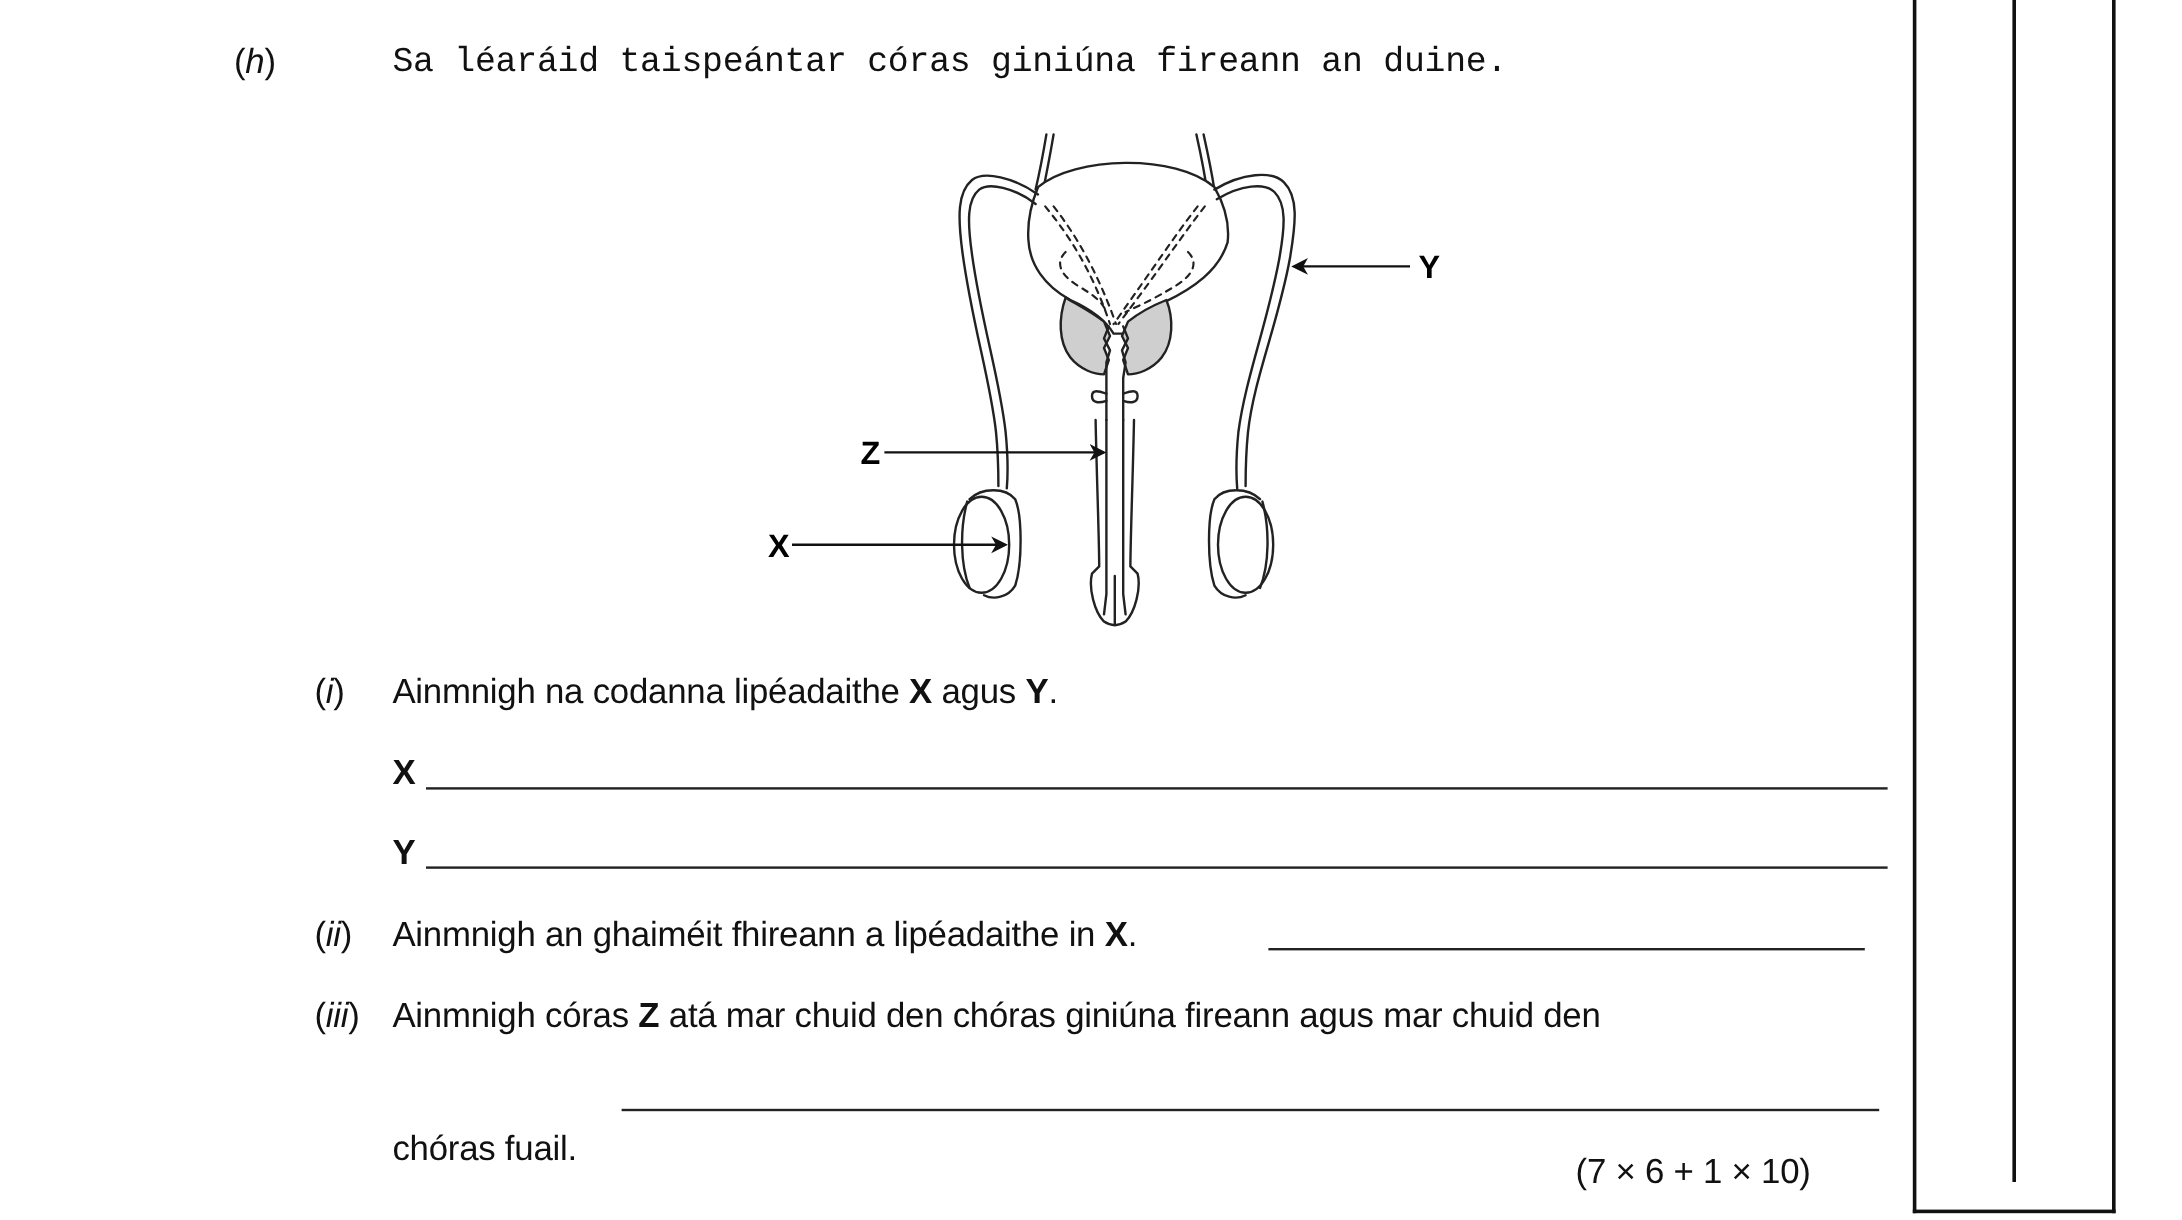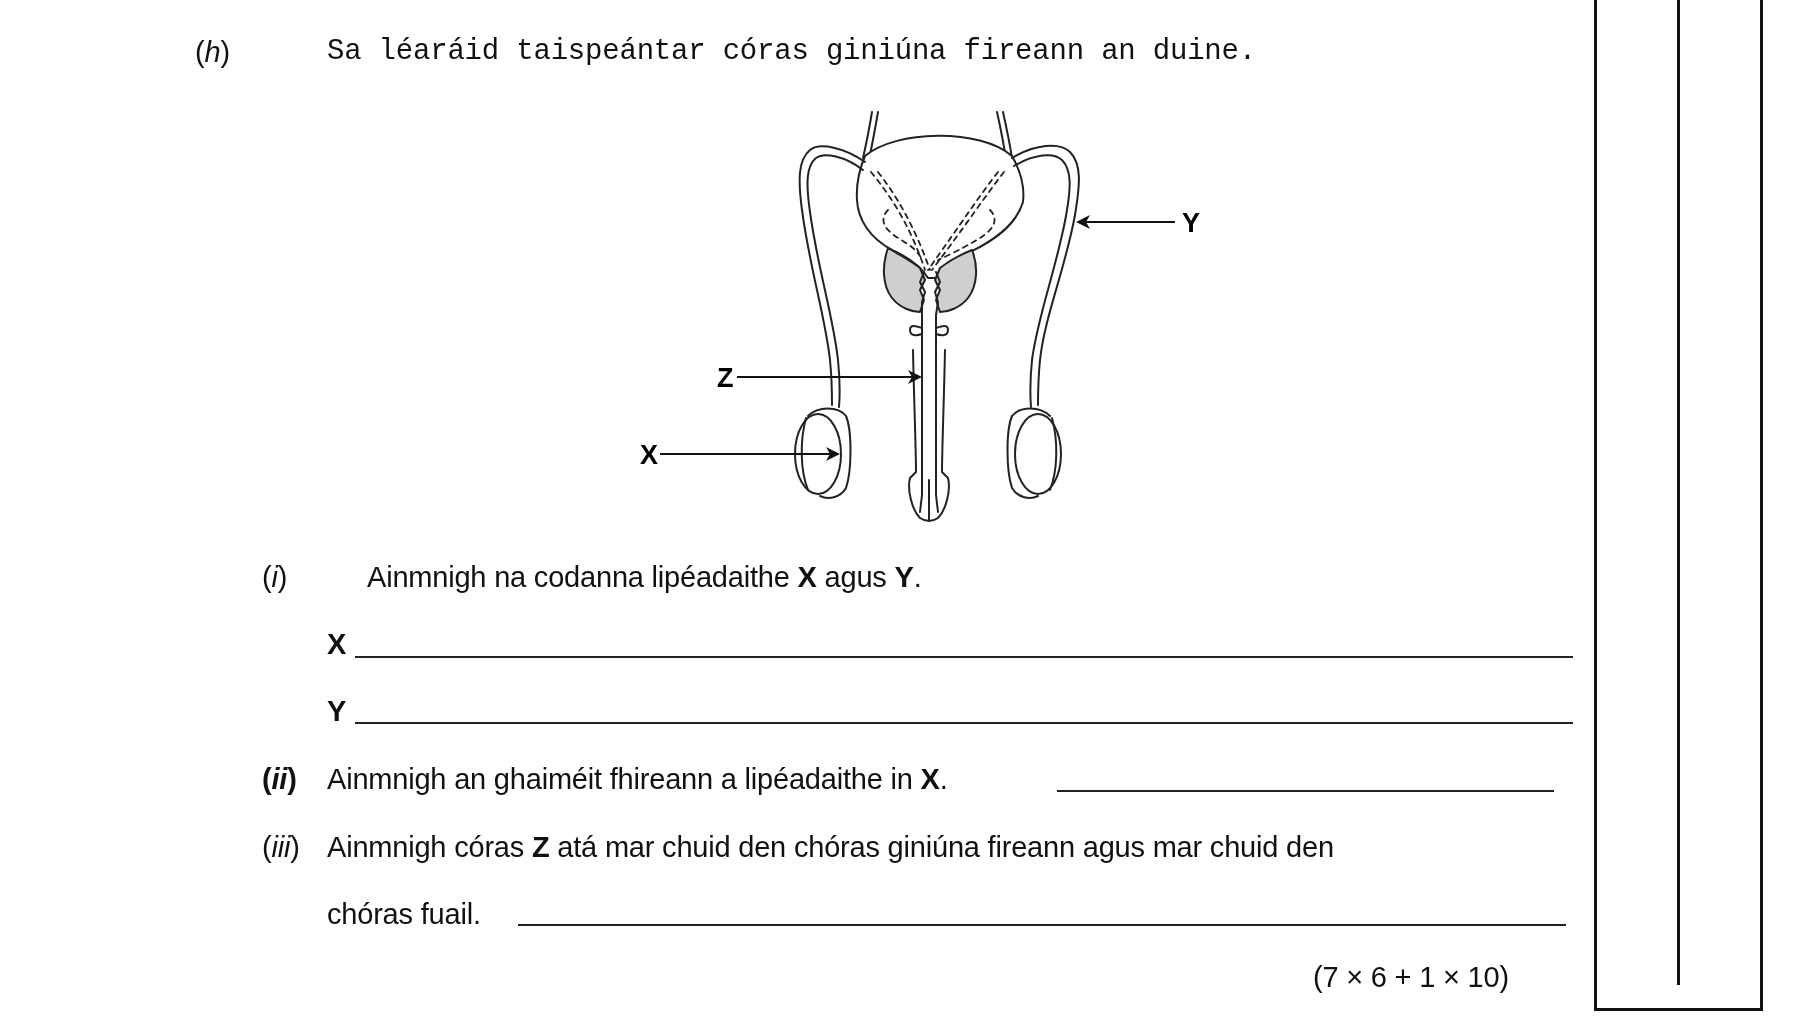--- a/index.html
+++ b/index.html
@@ -84,51 +84,51 @@
     </g>
     <text x="20" y="364" font-size="27">X</text>
     <text x="97" y="287" font-size="27">Z</text>
     <text x="562" y="132" font-size="27">Y</text>
   </svg>
 </div>
 
 <div class="abs txt num" style="left:262px; top:560px;">
   <span>(</span><i>i</i><span>)</span>
 </div>
-<div class="abs txt" style="left:327px; top:560px;margin-left:40px;">
+<div class="abs txt" style="left:327px; top:560px;">
   <span>Ainmnigh na codanna lipéadaithe </span><span class="b">X</span><span> agus </span><span class="b">Y</span><span>.</span>
 </div>
 
 <div class="abs txt b" style="left:327px; top:627px;">X</div>
 <div class="uline" style="left:355px; top:656px; width:1218px;">
   <span></span>
 </div>
 
 <div class="abs txt b" style="left:327px; top:694px;">Y</div>
 <div class="uline" style="left:355px; top:722px; width:1218px;">
   <span></span>
 </div>
 
-<div class="abs txt num" style="left:262px; top:762px;font-weight:bold;">
+<div class="abs txt num" style="left:262px; top:762px;">
   <span>(</span><i>ii</i><span>)</span>
 </div>
 <div class="abs txt" style="left:327px; top:762px;">
   <span>Ainmnigh an ghaiméit fhireann a lipéadaithe in </span><span class="b">X</span><span>.</span>
 </div>
 <div class="uline" style="left:1057px; top:790px; width:497px;">
   <span></span>
 </div>
 
 <div class="abs txt num" style="left:262px; top:830px;">
   <span>(</span><i>iii</i><span>)</span>
 </div>
 <div class="abs txt" style="left:327px; top:830px;">
   <span>Ainmnigh córas </span><span class="b">Z</span><span> atá mar chuid den chóras giniúna fireann agus mar chuid den</span>
 </div>
-<div class="abs txt" style="left:327px; top:897px;text-align:center;">chóras fuail.</div>
+<div class="abs txt" style="left:327px; top:941px;text-align:center;">chóras fuail.</div>
 <div class="uline" style="left:518px; top:924px; width:1048px;">
   <span></span>
 </div>
 
 <div class="abs txt" style="left:1313px; top:960px;">(7 × 6 + 1 × 10)</div>
 
 <div class="box-line" style="left:1594px; top:0; width:3px; height:1011px;"></div>
 <div class="box-line" style="left:1677px; top:0; width:3px; height:985px;"></div>
 <div class="box-line" style="left:1760px; top:0; width:3px; height:1011px;"></div>
 <div class="box-line" style="left:1594px; top:1008px; width:169px; height:3px;"></div>

